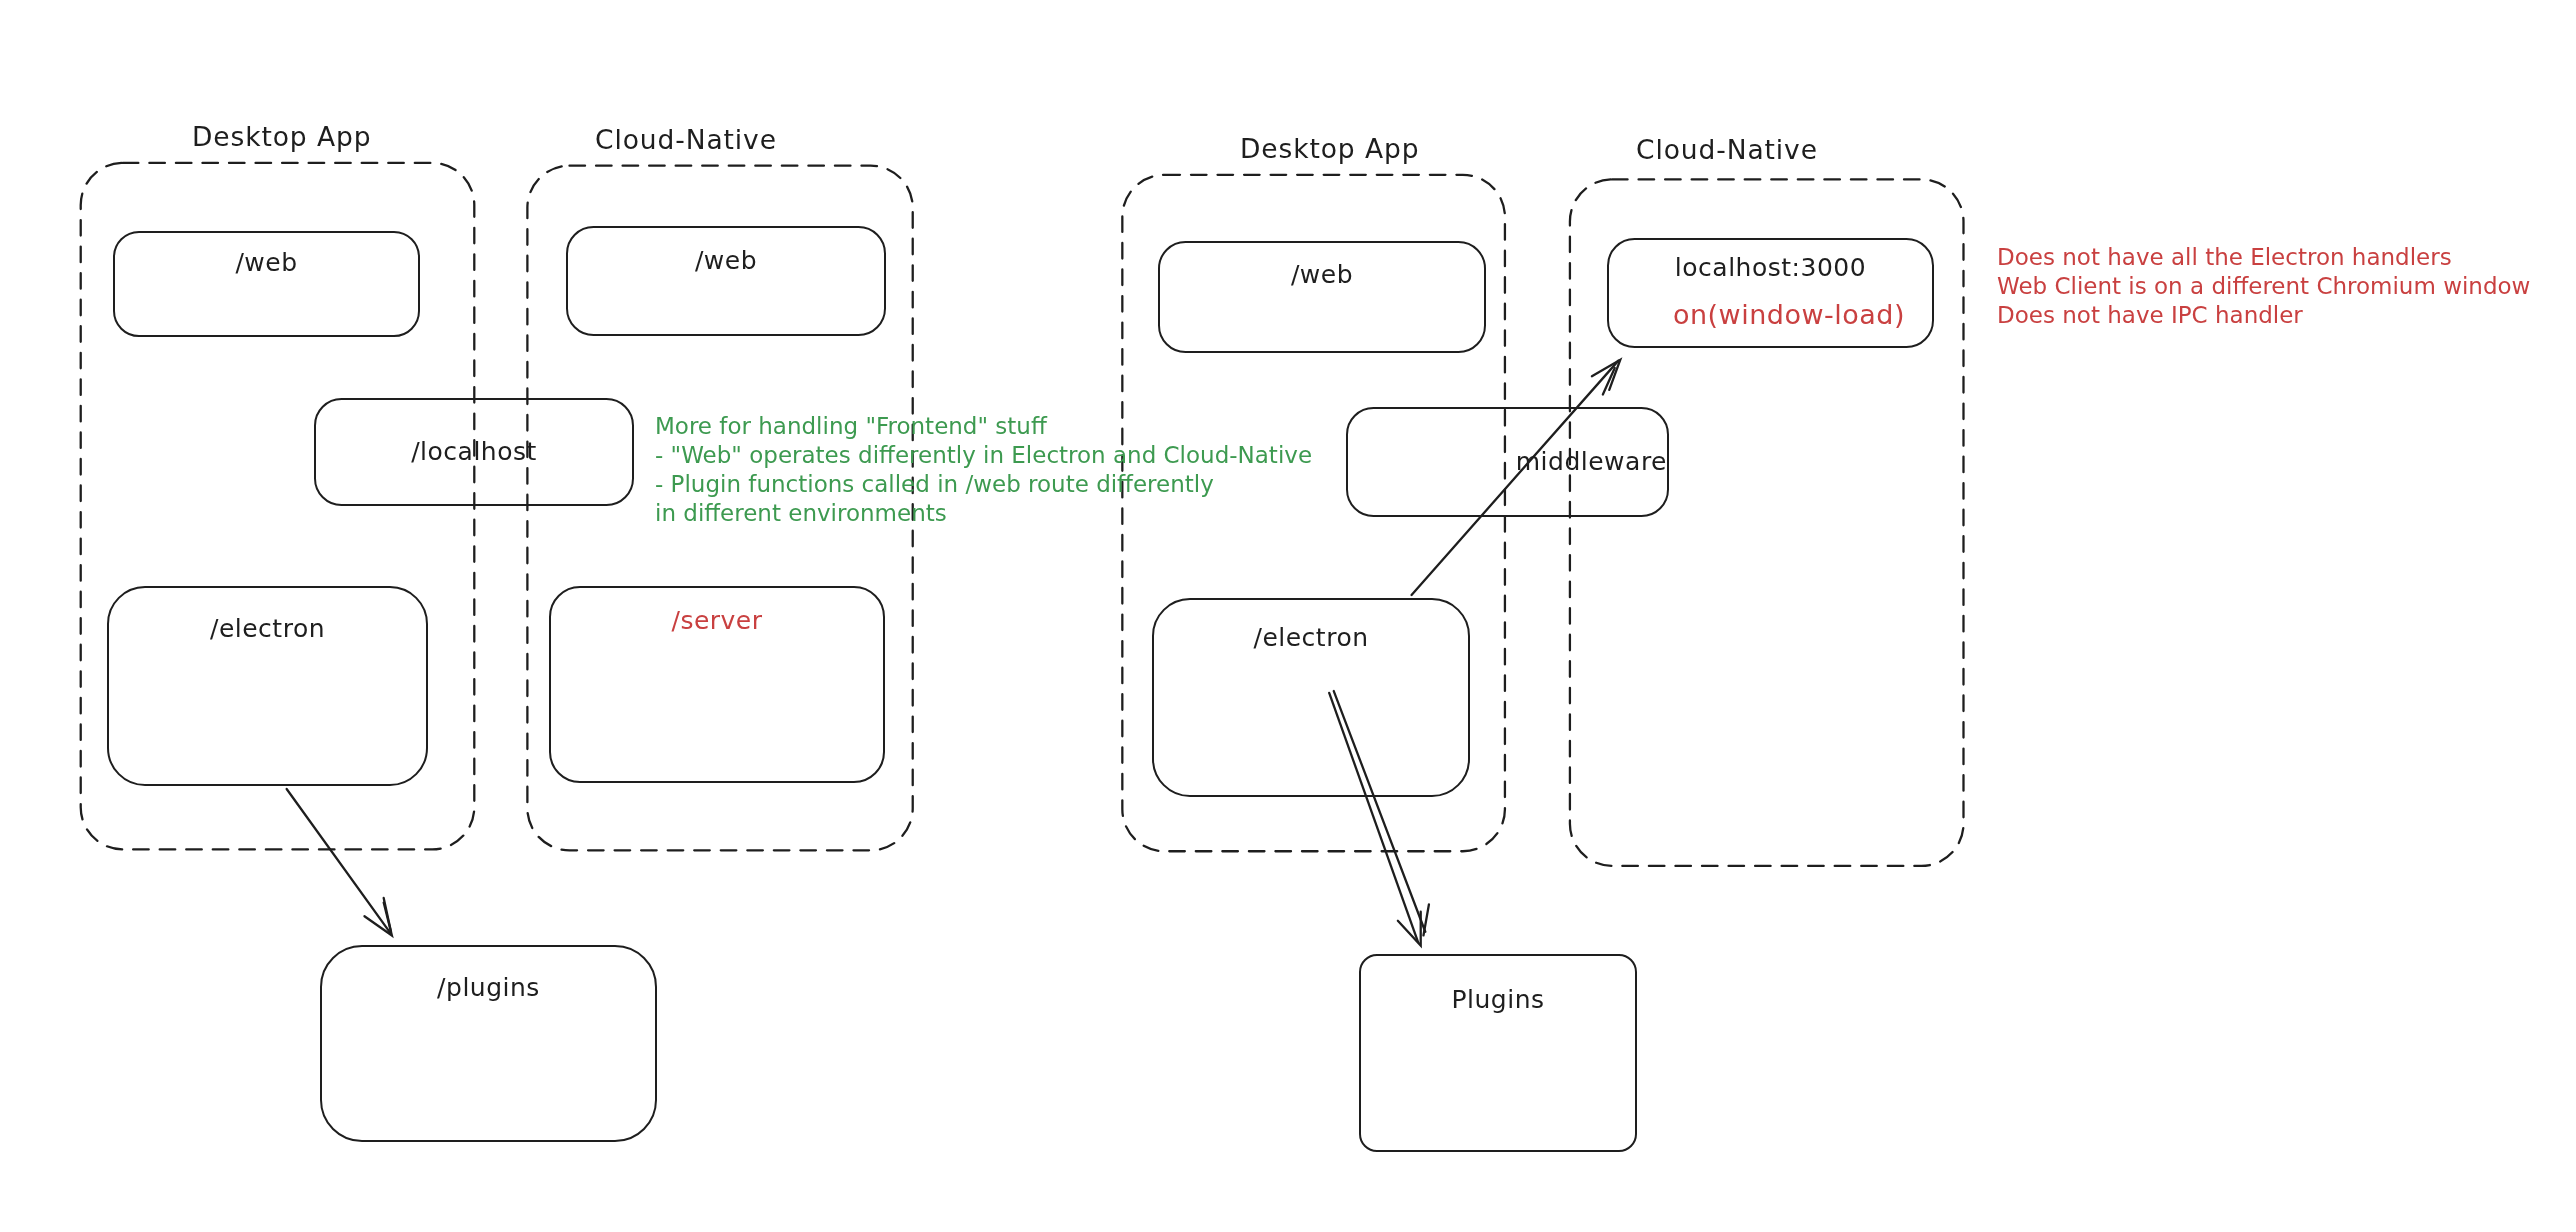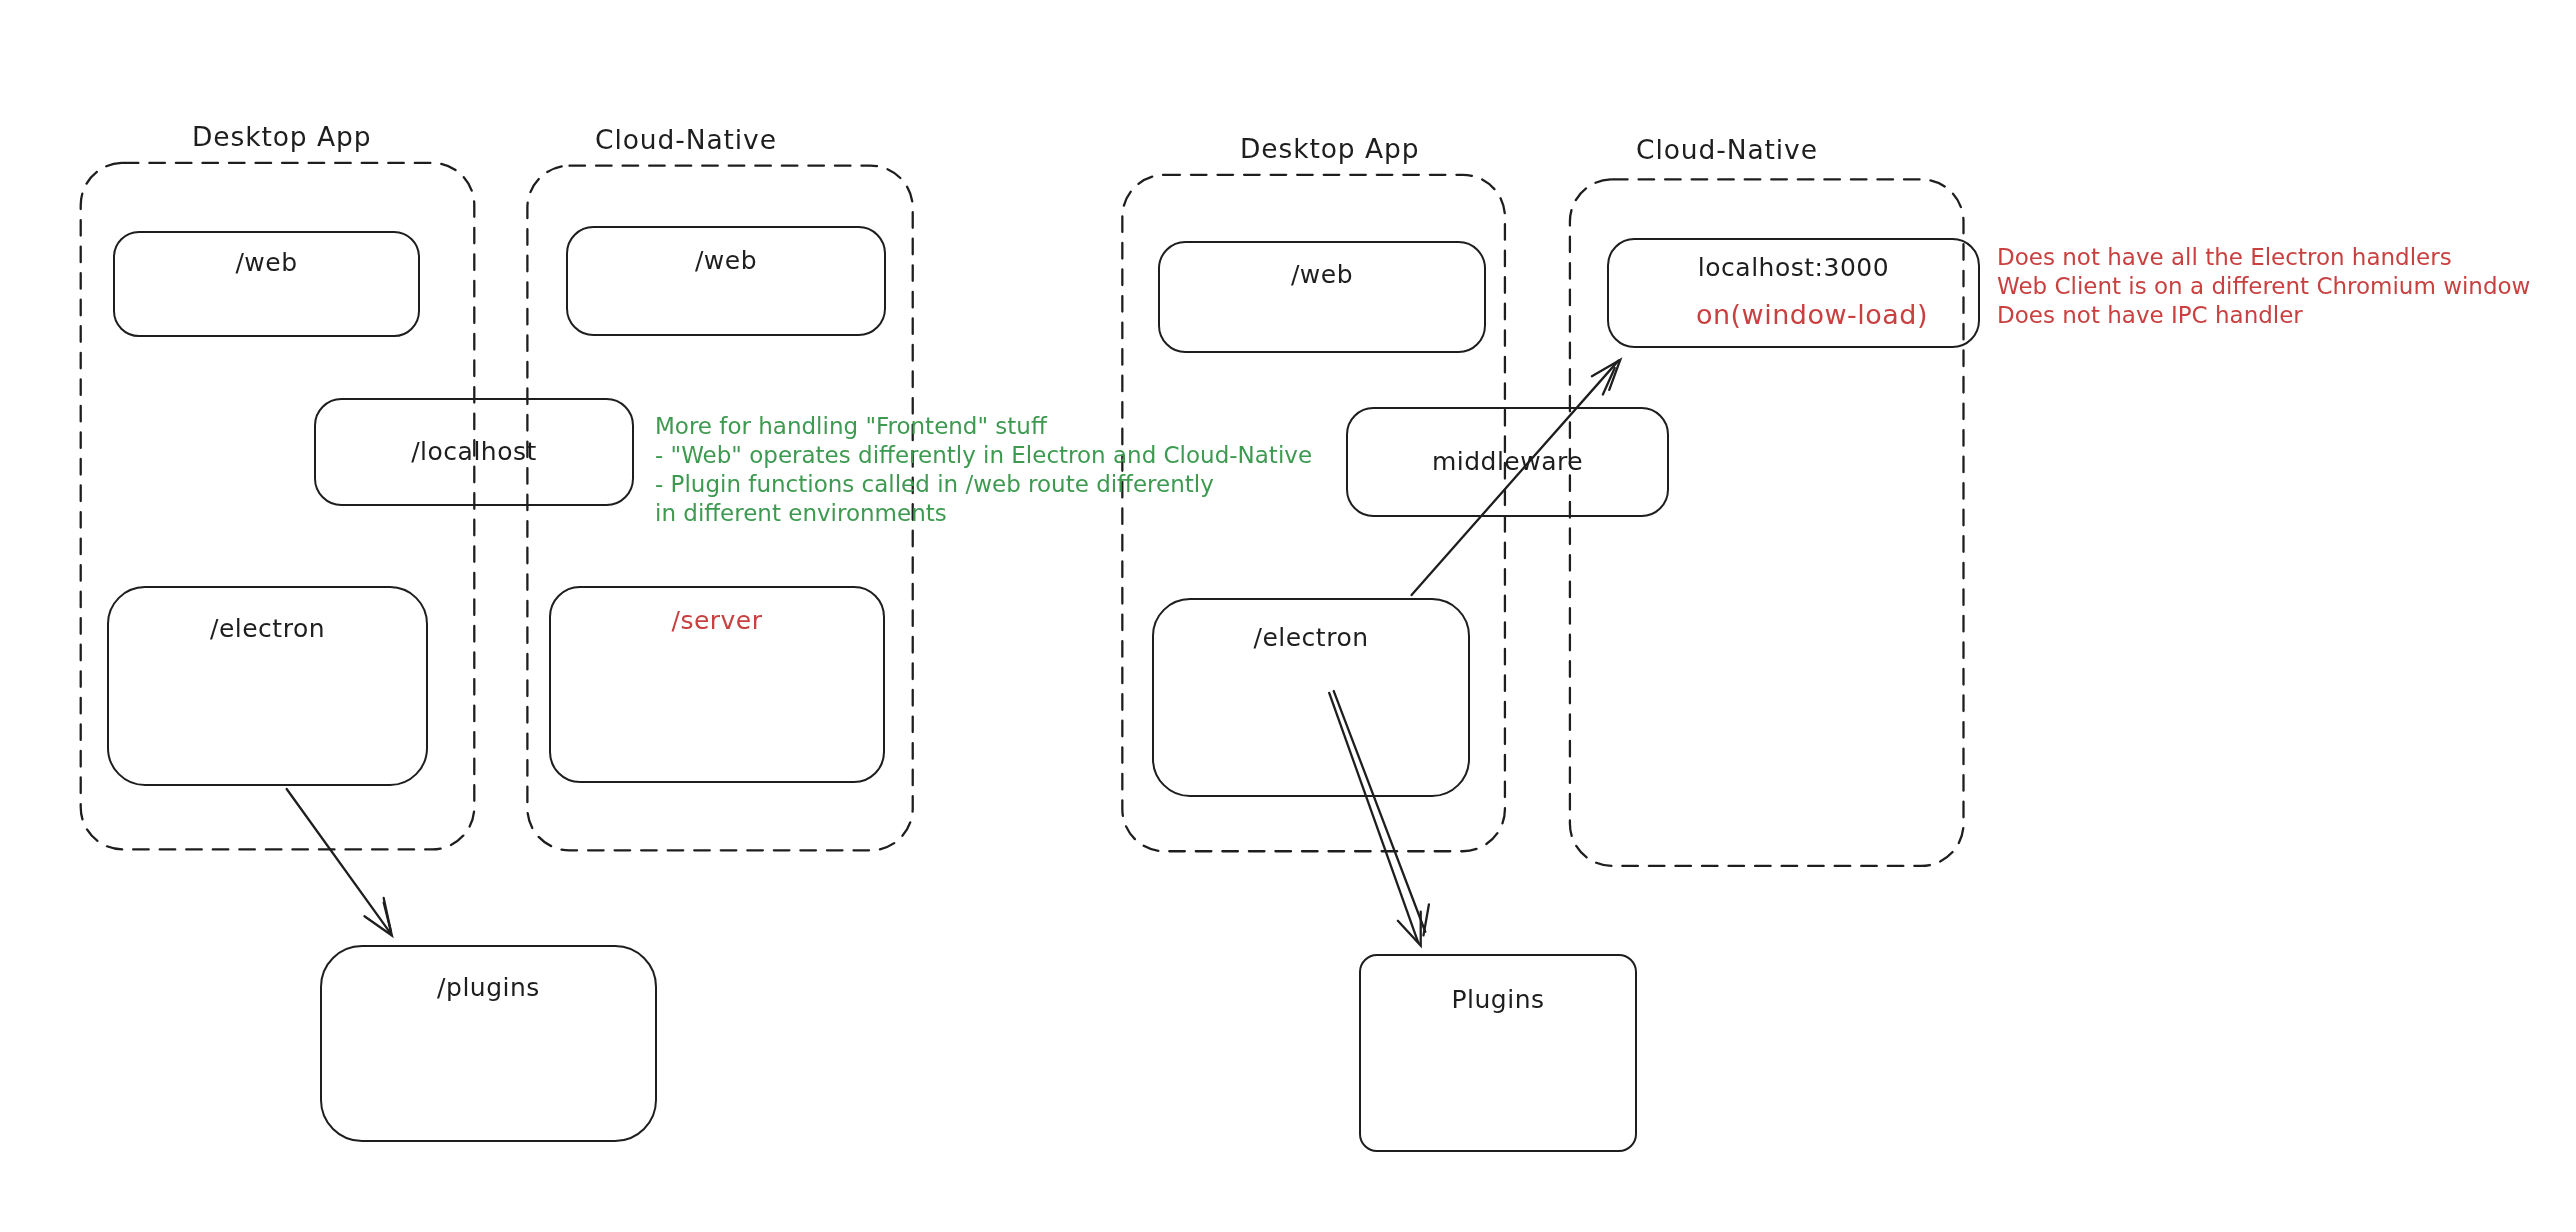--- a/index.html
+++ b/index.html
@@ -130,27 +130,27 @@
   </div>
 
   <div class="section-label" style="left:1240px; top:133px;">Desktop App</div>
 
   <div class="section-label" style="left:1636px; top:134px;">Cloud-Native</div>
 
   <div class="node" style="left:1158px; top:241px; width:328px; height:112px; border-radius:27.5px;">
     <span class="node-label" style="top:16.5px;">/web</span>
   </div>
 
-  <div class="node" style="left:1607px; top:238px; width:373px; height:110px; border-radius:27.5px;">
+  <div class="node" style="left:1607px; top:238px; width:327px; height:110px; border-radius:27.5px;">
     <span class="node-label" style="top:13px;">localhost:3000</span>
     <span class="node-label red-text" style="top:59px; font-size:27px; padding-left:37px; box-sizing:border-box;">on(window-load)</span>
   </div>
 
   <div class="node" style="left:1346px; top:407px; width:323px; height:110px; border-radius:27.5px;">
-    <span class="node-label" style="top:38px;">middleware</span>
+    <span class="node-label" style="top:38px;text-align:right;">middleware</span>
   </div>
 
   <div class="node" style="left:1152px; top:598px; width:318px; height:199px; border-radius:38px;">
     <span class="node-label" style="top:23px;">/electron</span>
   </div>
 
   <div class="node" style="left:1359px; top:954px; width:278px; height:198px; border-radius:18px;">
     <span class="node-label" style="top:29px;">Plugins</span>
   </div>
 

